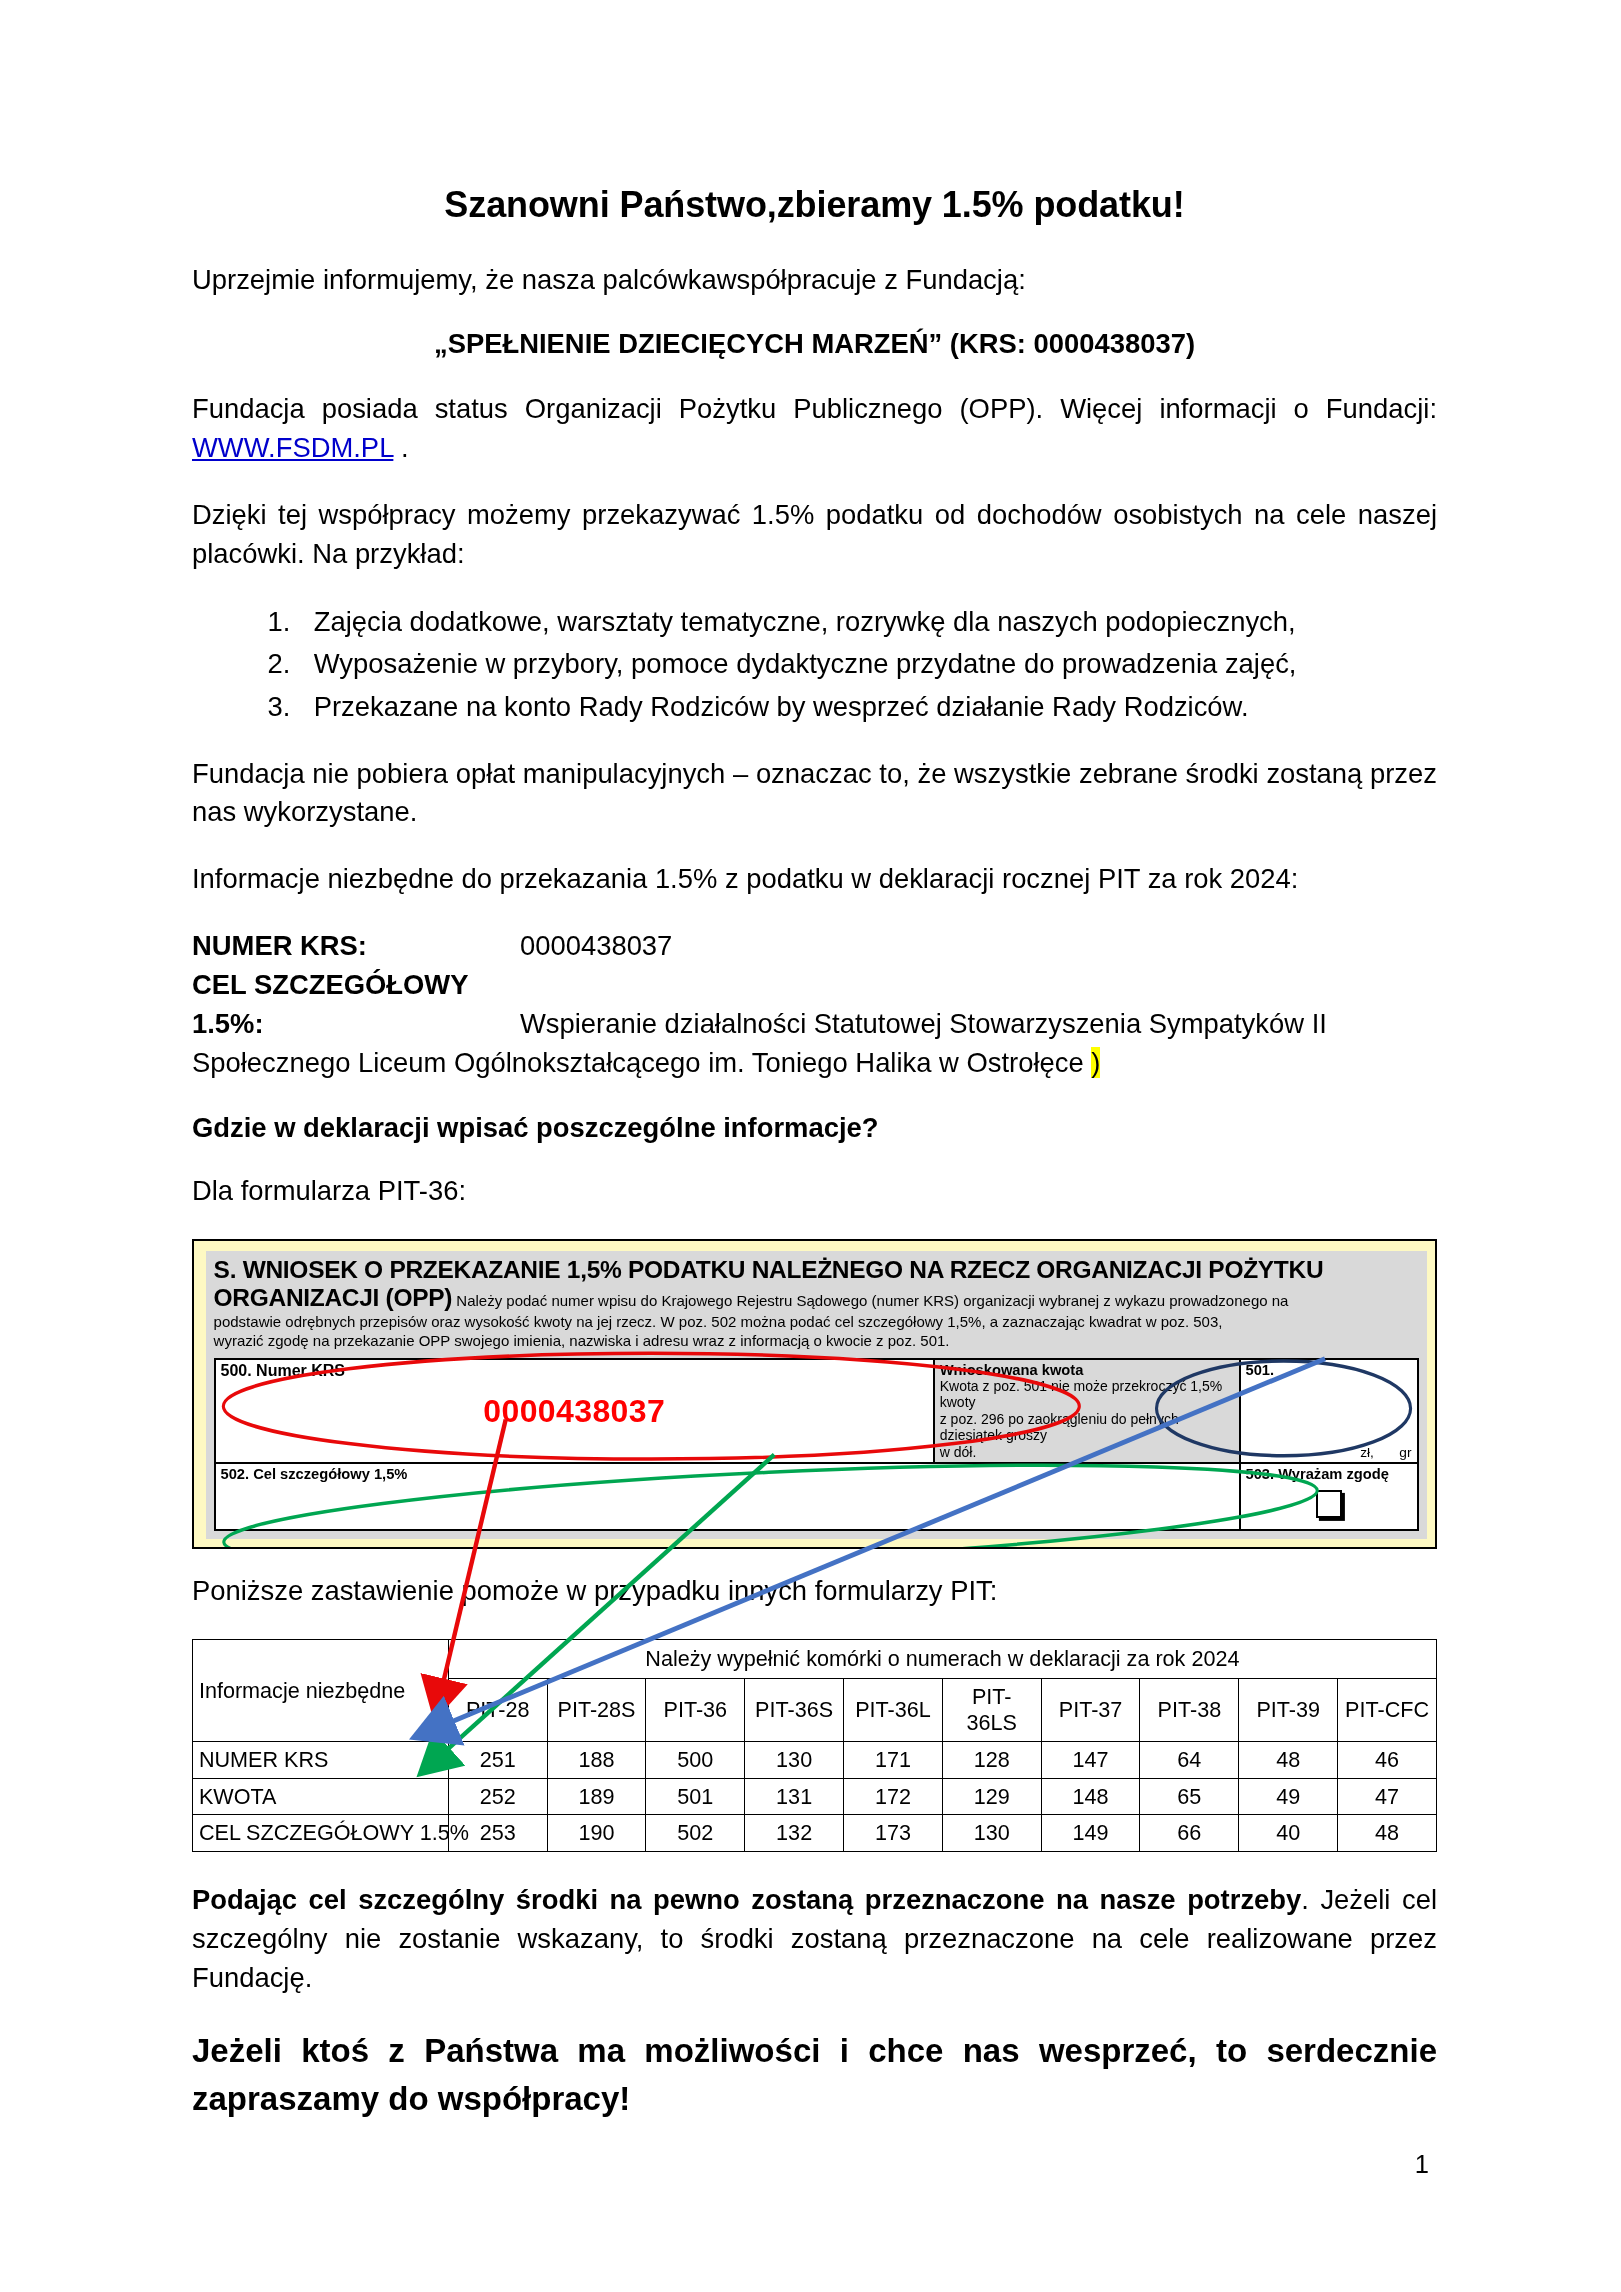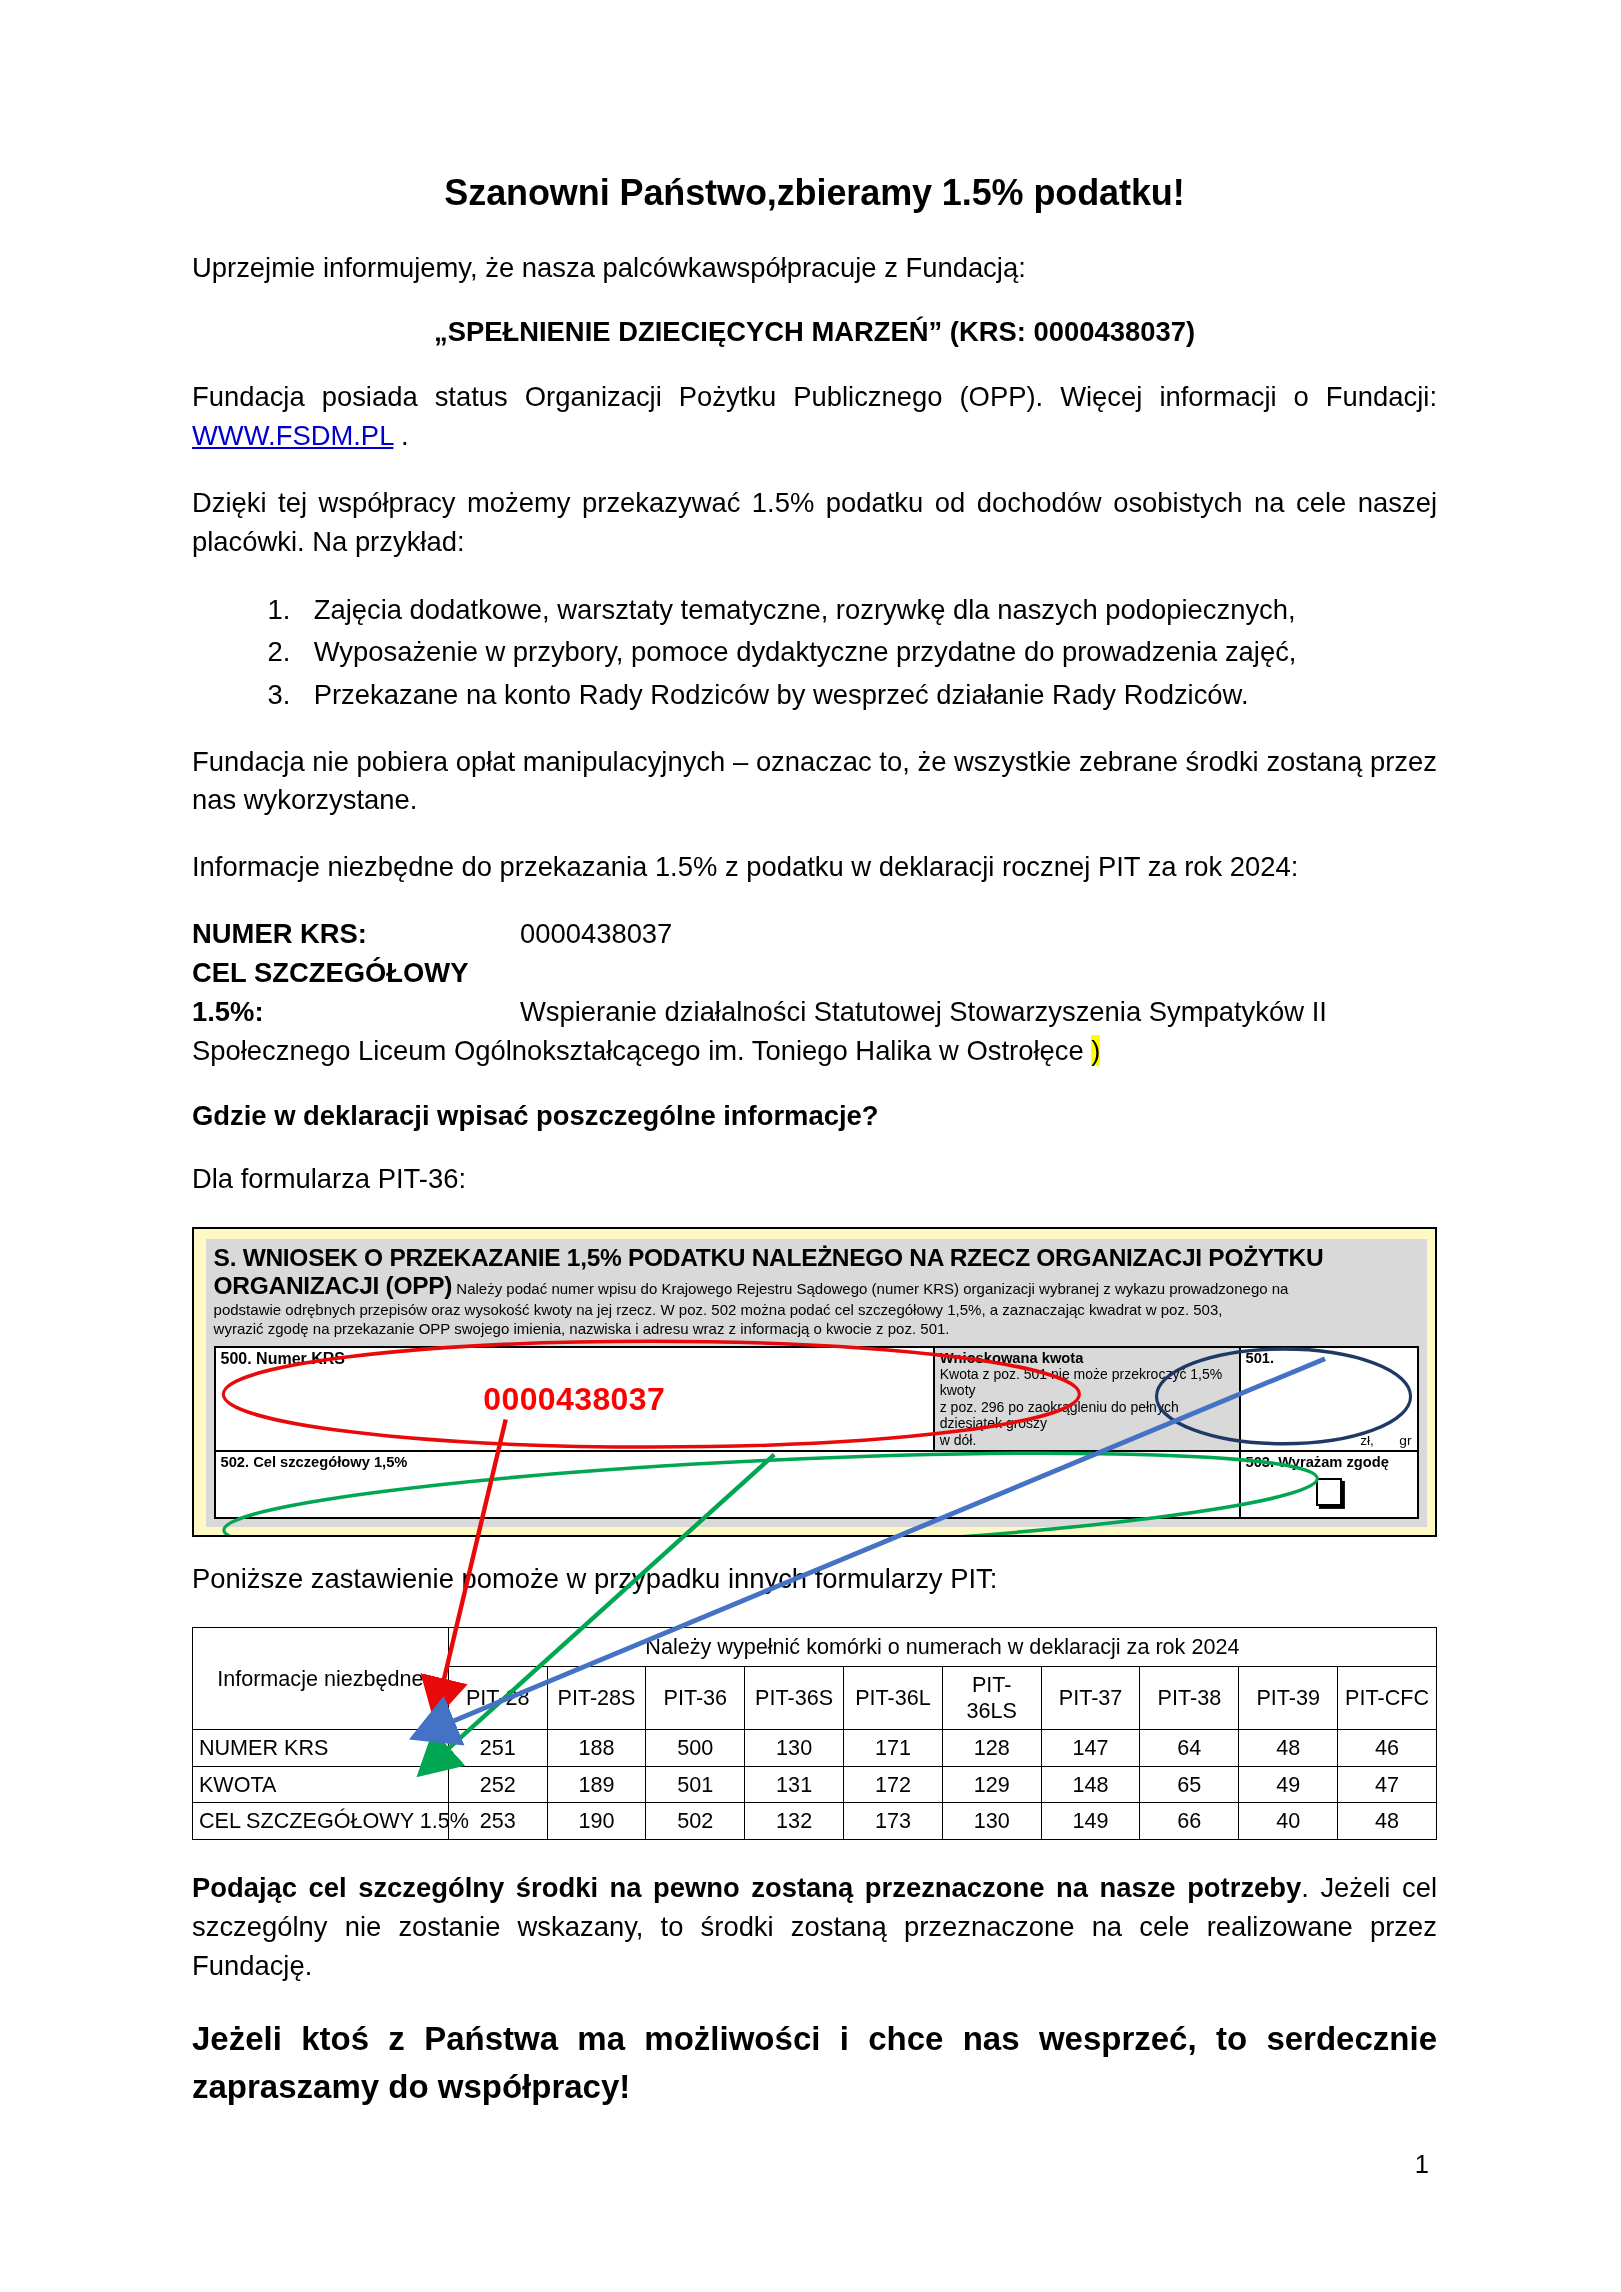--- a/index.html
+++ b/index.html
@@ -18,21 +18,21 @@
   .page {
     position: relative;
     width: 1621px;
     height: 2293px;
     box-sizing: border-box;
     padding: 0;
   }
   .content {
     position: absolute;
     left: 192px;
-    top: 172px;
+    top: 184px;
     width: 1245px;
   }
 
   h1.doc-title {
     font-size: 36px;
     font-weight: bold;
     text-align: center;
     margin: 0 0 35px 0;
     letter-spacing: -0.1px;
   }
@@ -201,21 +201,21 @@
     text-align: center;
     background: transparent;
   }
   table.pit td.rowlabel {
     text-align: left;
     padding-left: 5.9px;
     width: 243px;
     white-space: nowrap;
   }
   table.pit td.cornerlabel {
-    text-align: center;
+    text-align: left;
     vertical-align: middle;
     width: 243px;
   }
   table.pit td.spanhdr {
     text-align: center;
     font-size: 21.6px;
     padding: 5.9px;
   }
 
   .arrows-layer {

